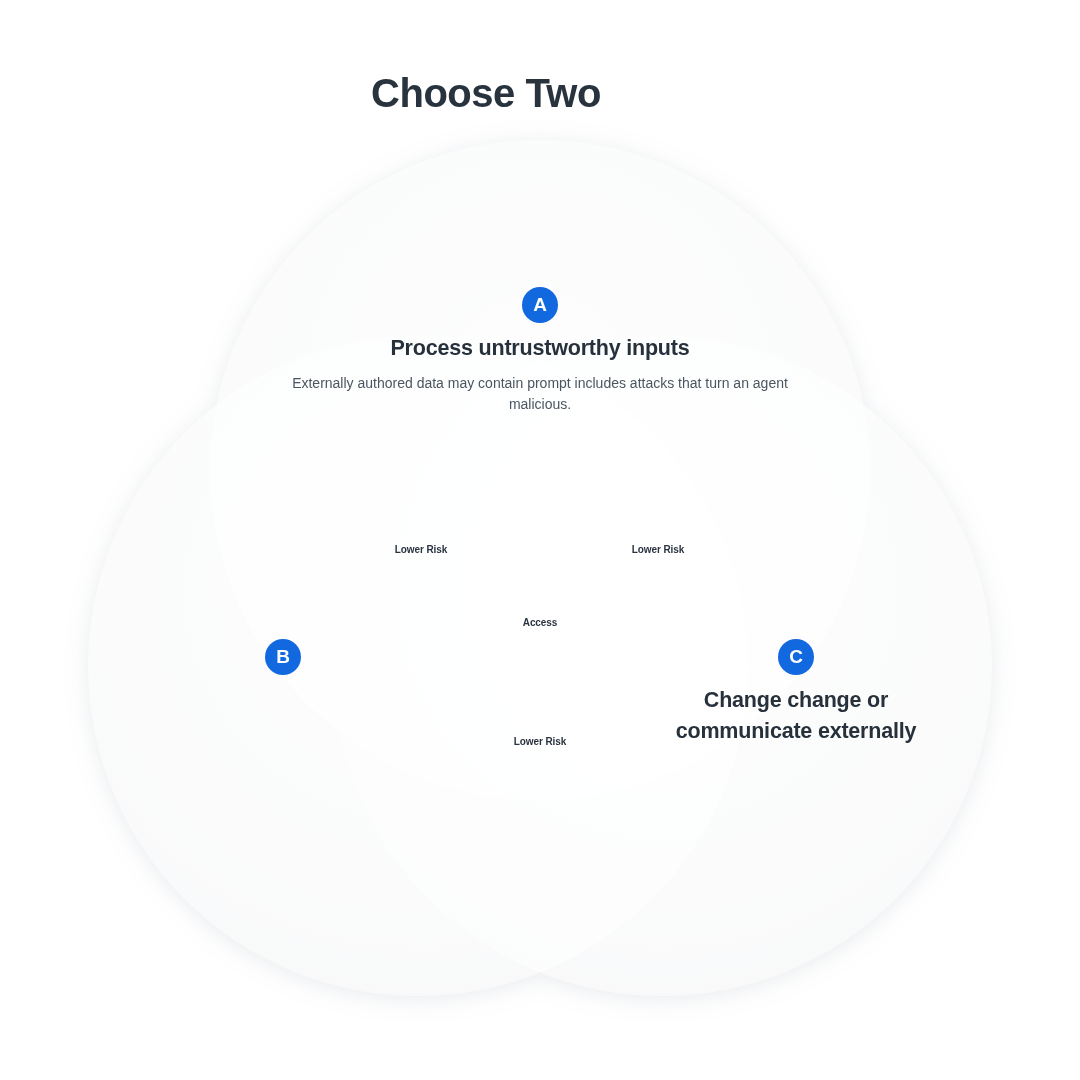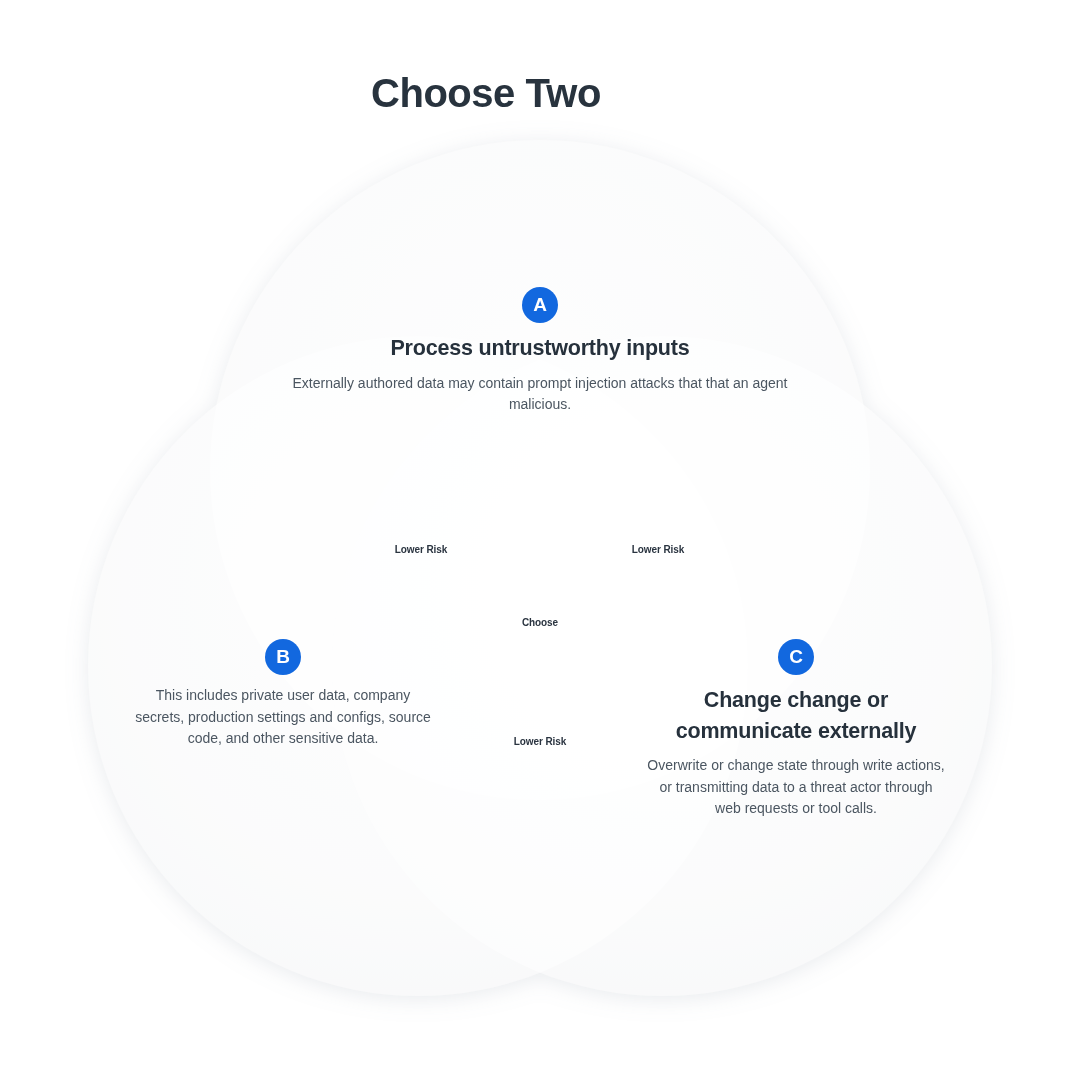--- a/index.html
+++ b/index.html
@@ -161,32 +161,30 @@
     <g style="mix-blend-mode:normal">
       <circle cx="540" cy="470" r="330" fill="#ffffff" opacity="0.55"></circle>
       <circle cx="418" cy="666" r="330" fill="#ffffff" opacity="0.55"></circle>
       <circle cx="662" cy="666" r="330" fill="#ffffff" opacity="0.55"></circle>
     </g>
   </svg>
 
   <div class="set-block" id="set-a">
     <div class="badge">A</div>
     <p class="set-heading">Process untrustworthy inputs</p>
-    <p class="set-desc">Externally authored data may contain prompt injection attacks that that an agent malicious.</p>
+    <p class="set-desc">Externally authored data may contain prompt includes attacks that turn an agent malicious.</p>
   </div>
 
   <div class="set-block" id="set-b">
     <div class="badge">B</div>
-    <p class="set-desc">This includes private user data, company secrets, production settings and configs, source code, and other sensitive data.</p>
   </div>
 
   <div class="set-block" id="set-c">
     <div class="badge">C</div>
     <p class="set-heading">Change change or communicate externally</p>
-    <p class="set-desc">Overwrite or change state through write actions, or transmitting data to a threat actor through web requests or tool calls.</p>
   </div>
 
   <div class="region-label" id="label-ab">Lower Risk</div>
   <div class="region-label" id="label-ac">Lower Risk</div>
   <div class="region-label" id="label-bc">Lower Risk</div>
-  <div class="region-label" id="label-abc">Choose</div>
+  <div class="region-label" id="label-abc">Access</div>
 
 </div>
 
 </body></html>

